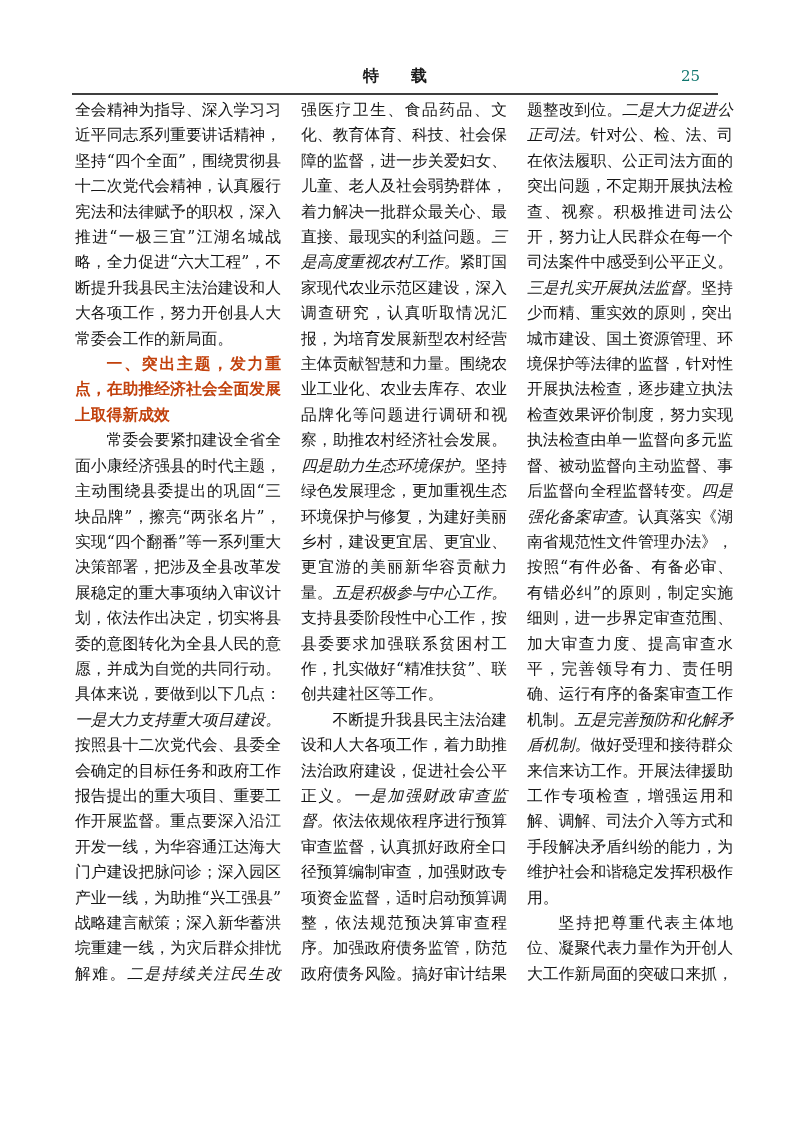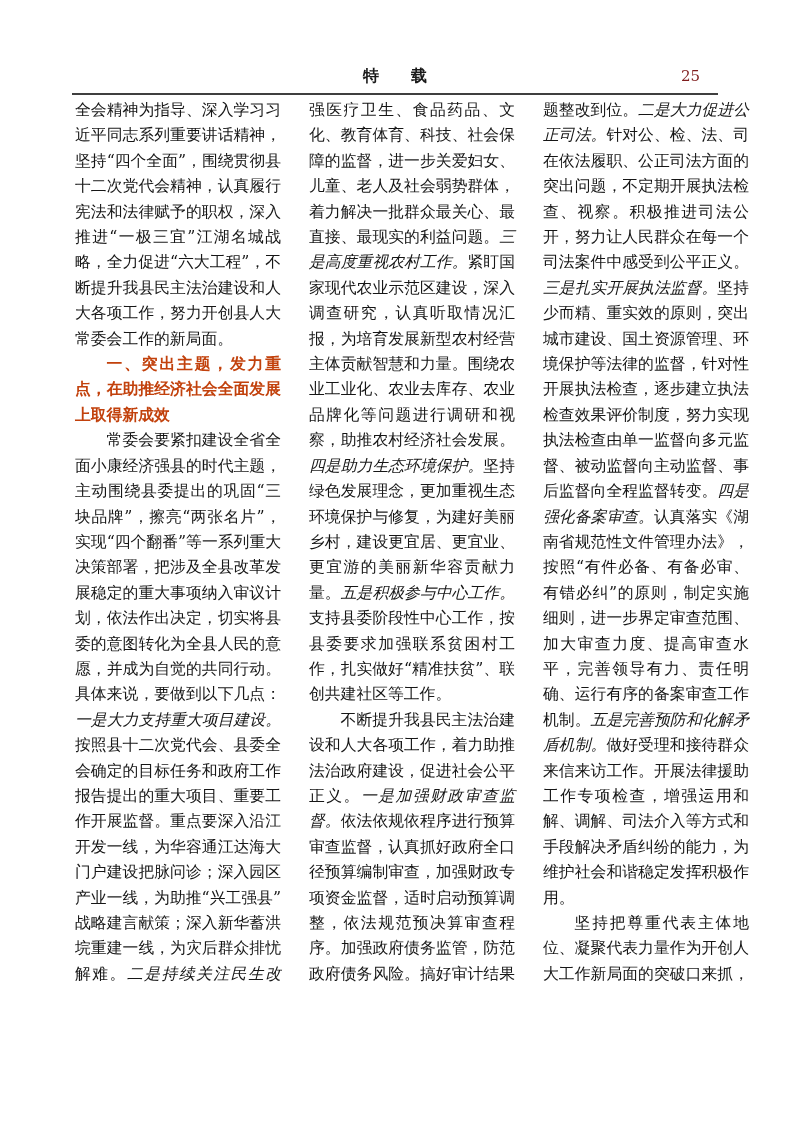--- a/index.html
+++ b/index.html
@@ -32,37 +32,37 @@
     font-size: 16px;
     font-weight: bold;
     color: #1a1a1a;
     white-space: pre;
   }
   .page-number {
     position: absolute;
     right: 18px;
     top: 1px;
     font-size: 15px;
-    color: #7f1d1d;
+    color: #0f766e;
   }
   .header-rule {
     position: absolute;
     left: 72px;
     top: 93px;
     width: 646px;
     height: 2px;
     background: #3f3f3f;
   }
   .columns {
     position: absolute;
     left: 75px;
     top: 97px;
     width: 642px;
     display: flex;
-    gap: 28px;
+    gap: 20px;
   }
   .col {
     width: 206px;
     flex: 0 0 206px;
   }
   .col p {
     margin: 0;
     font-size: 15.8px;
     line-height: 25.4px;
     text-align: justify;

